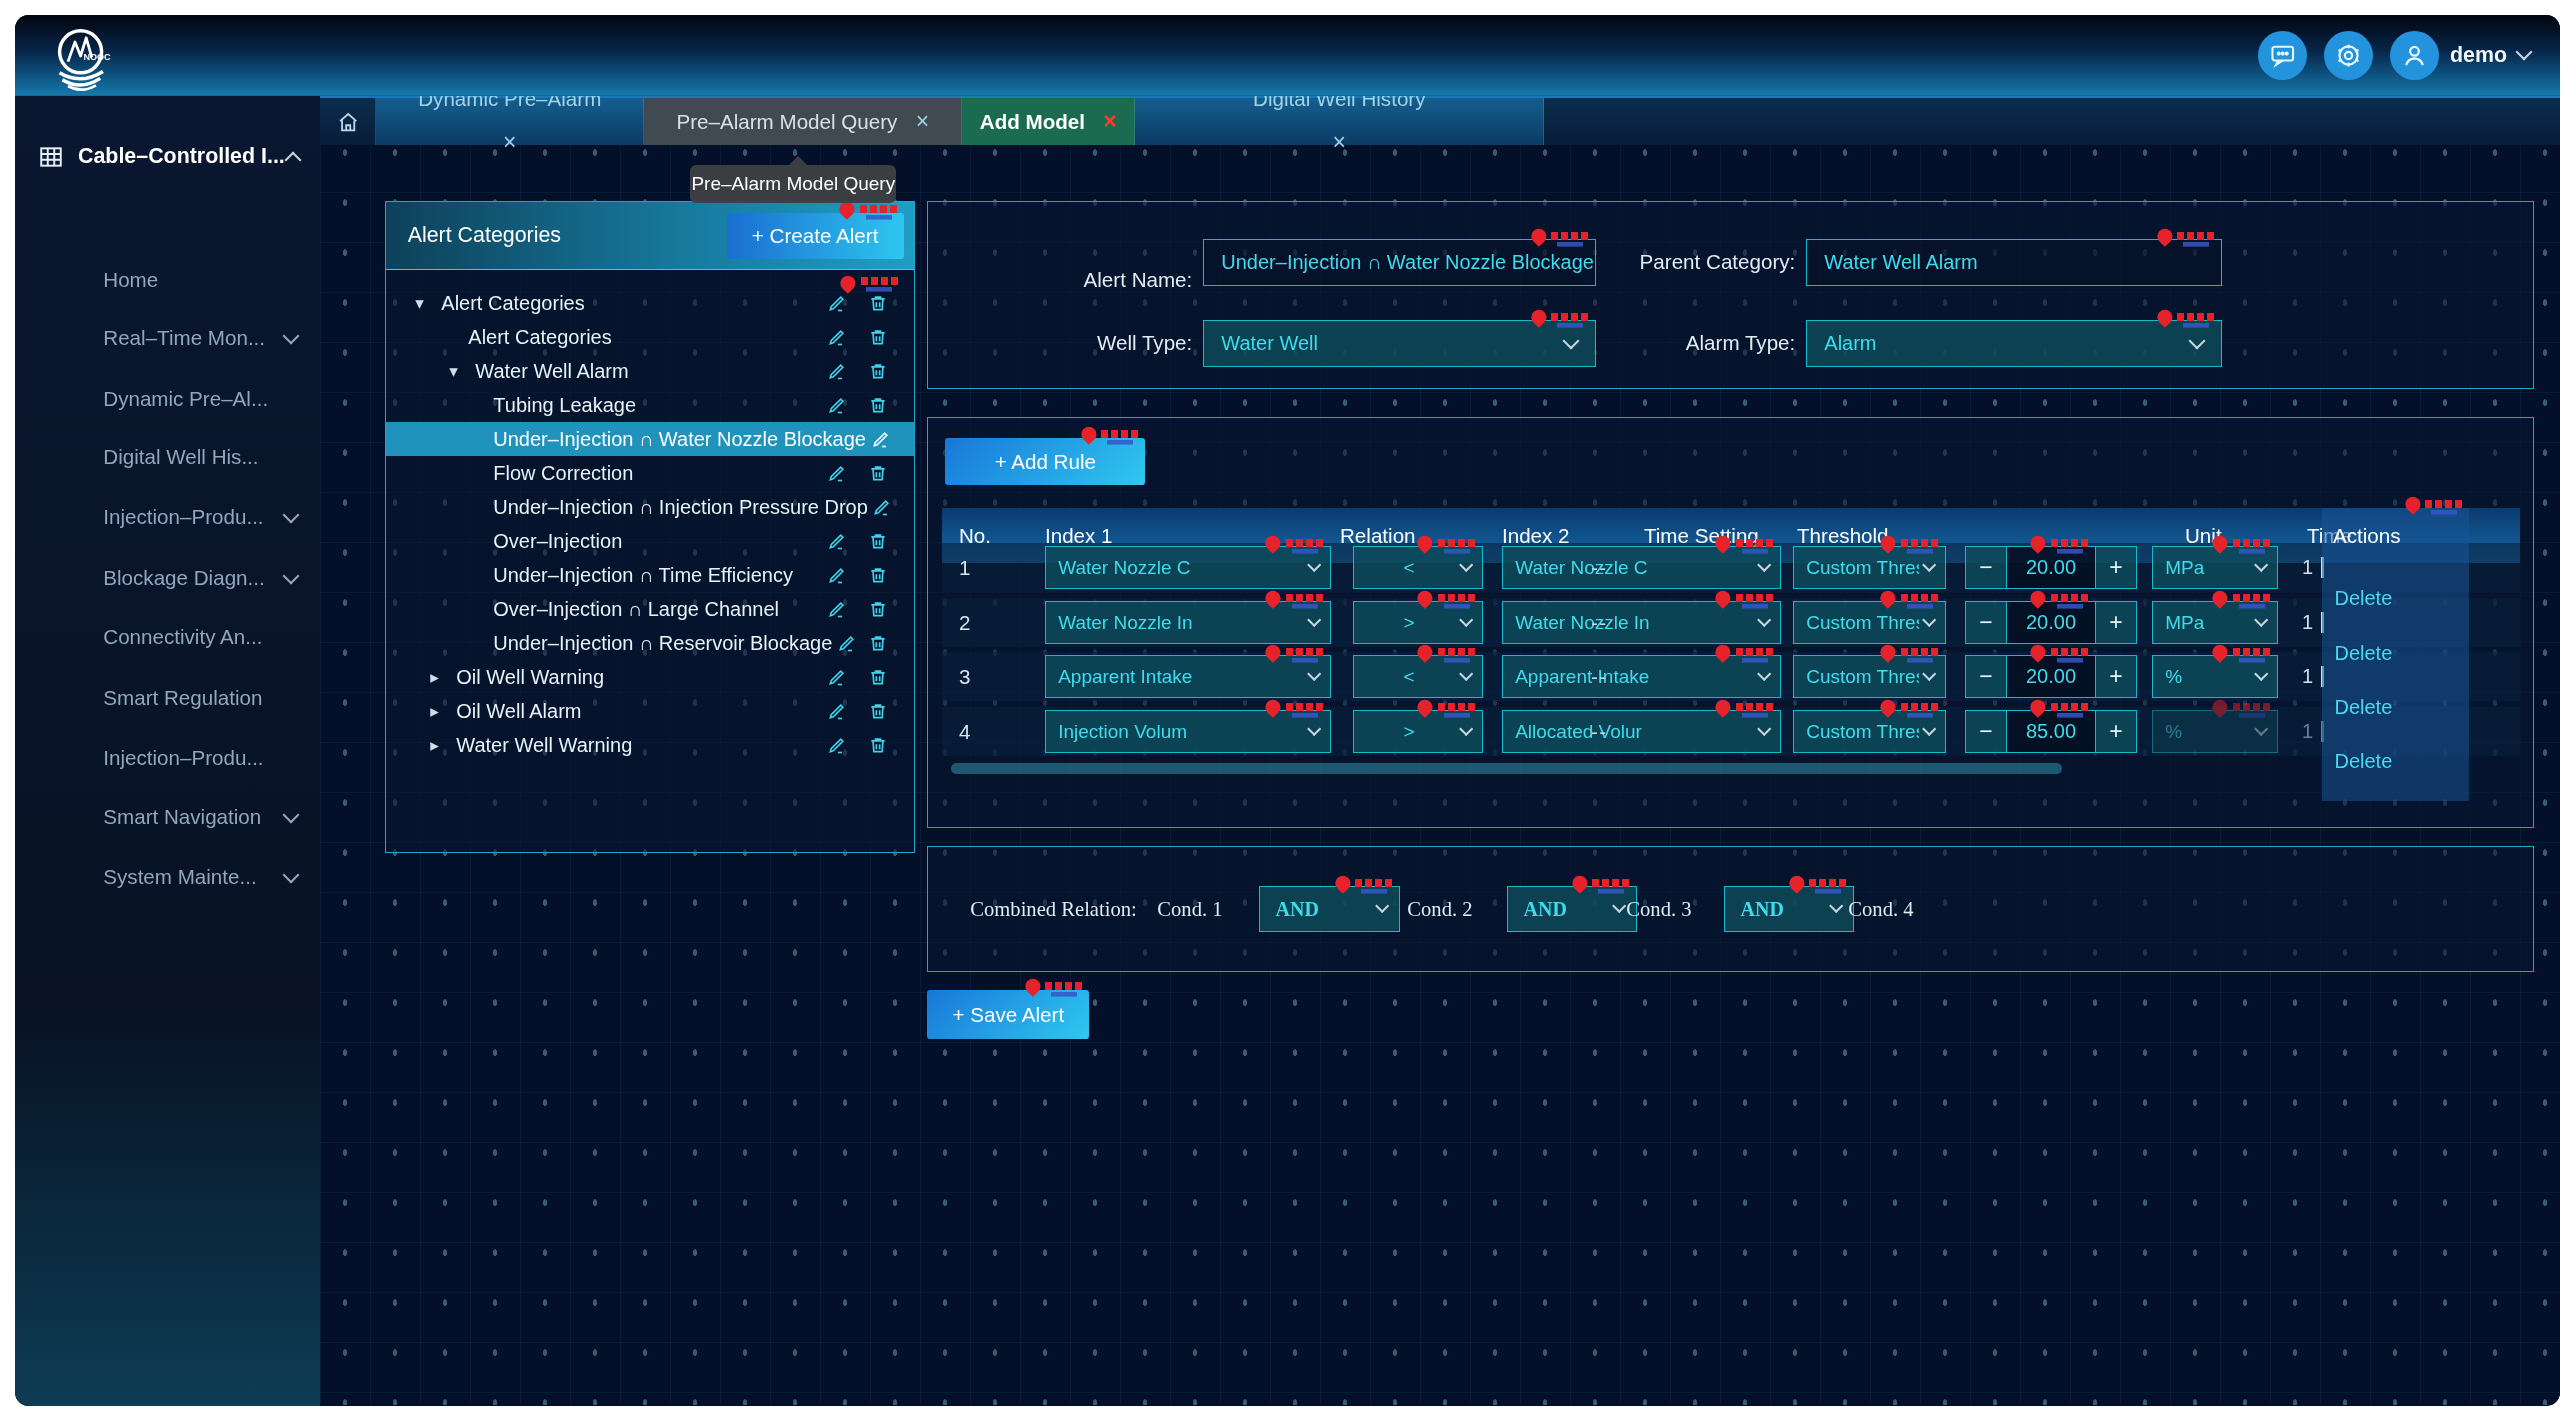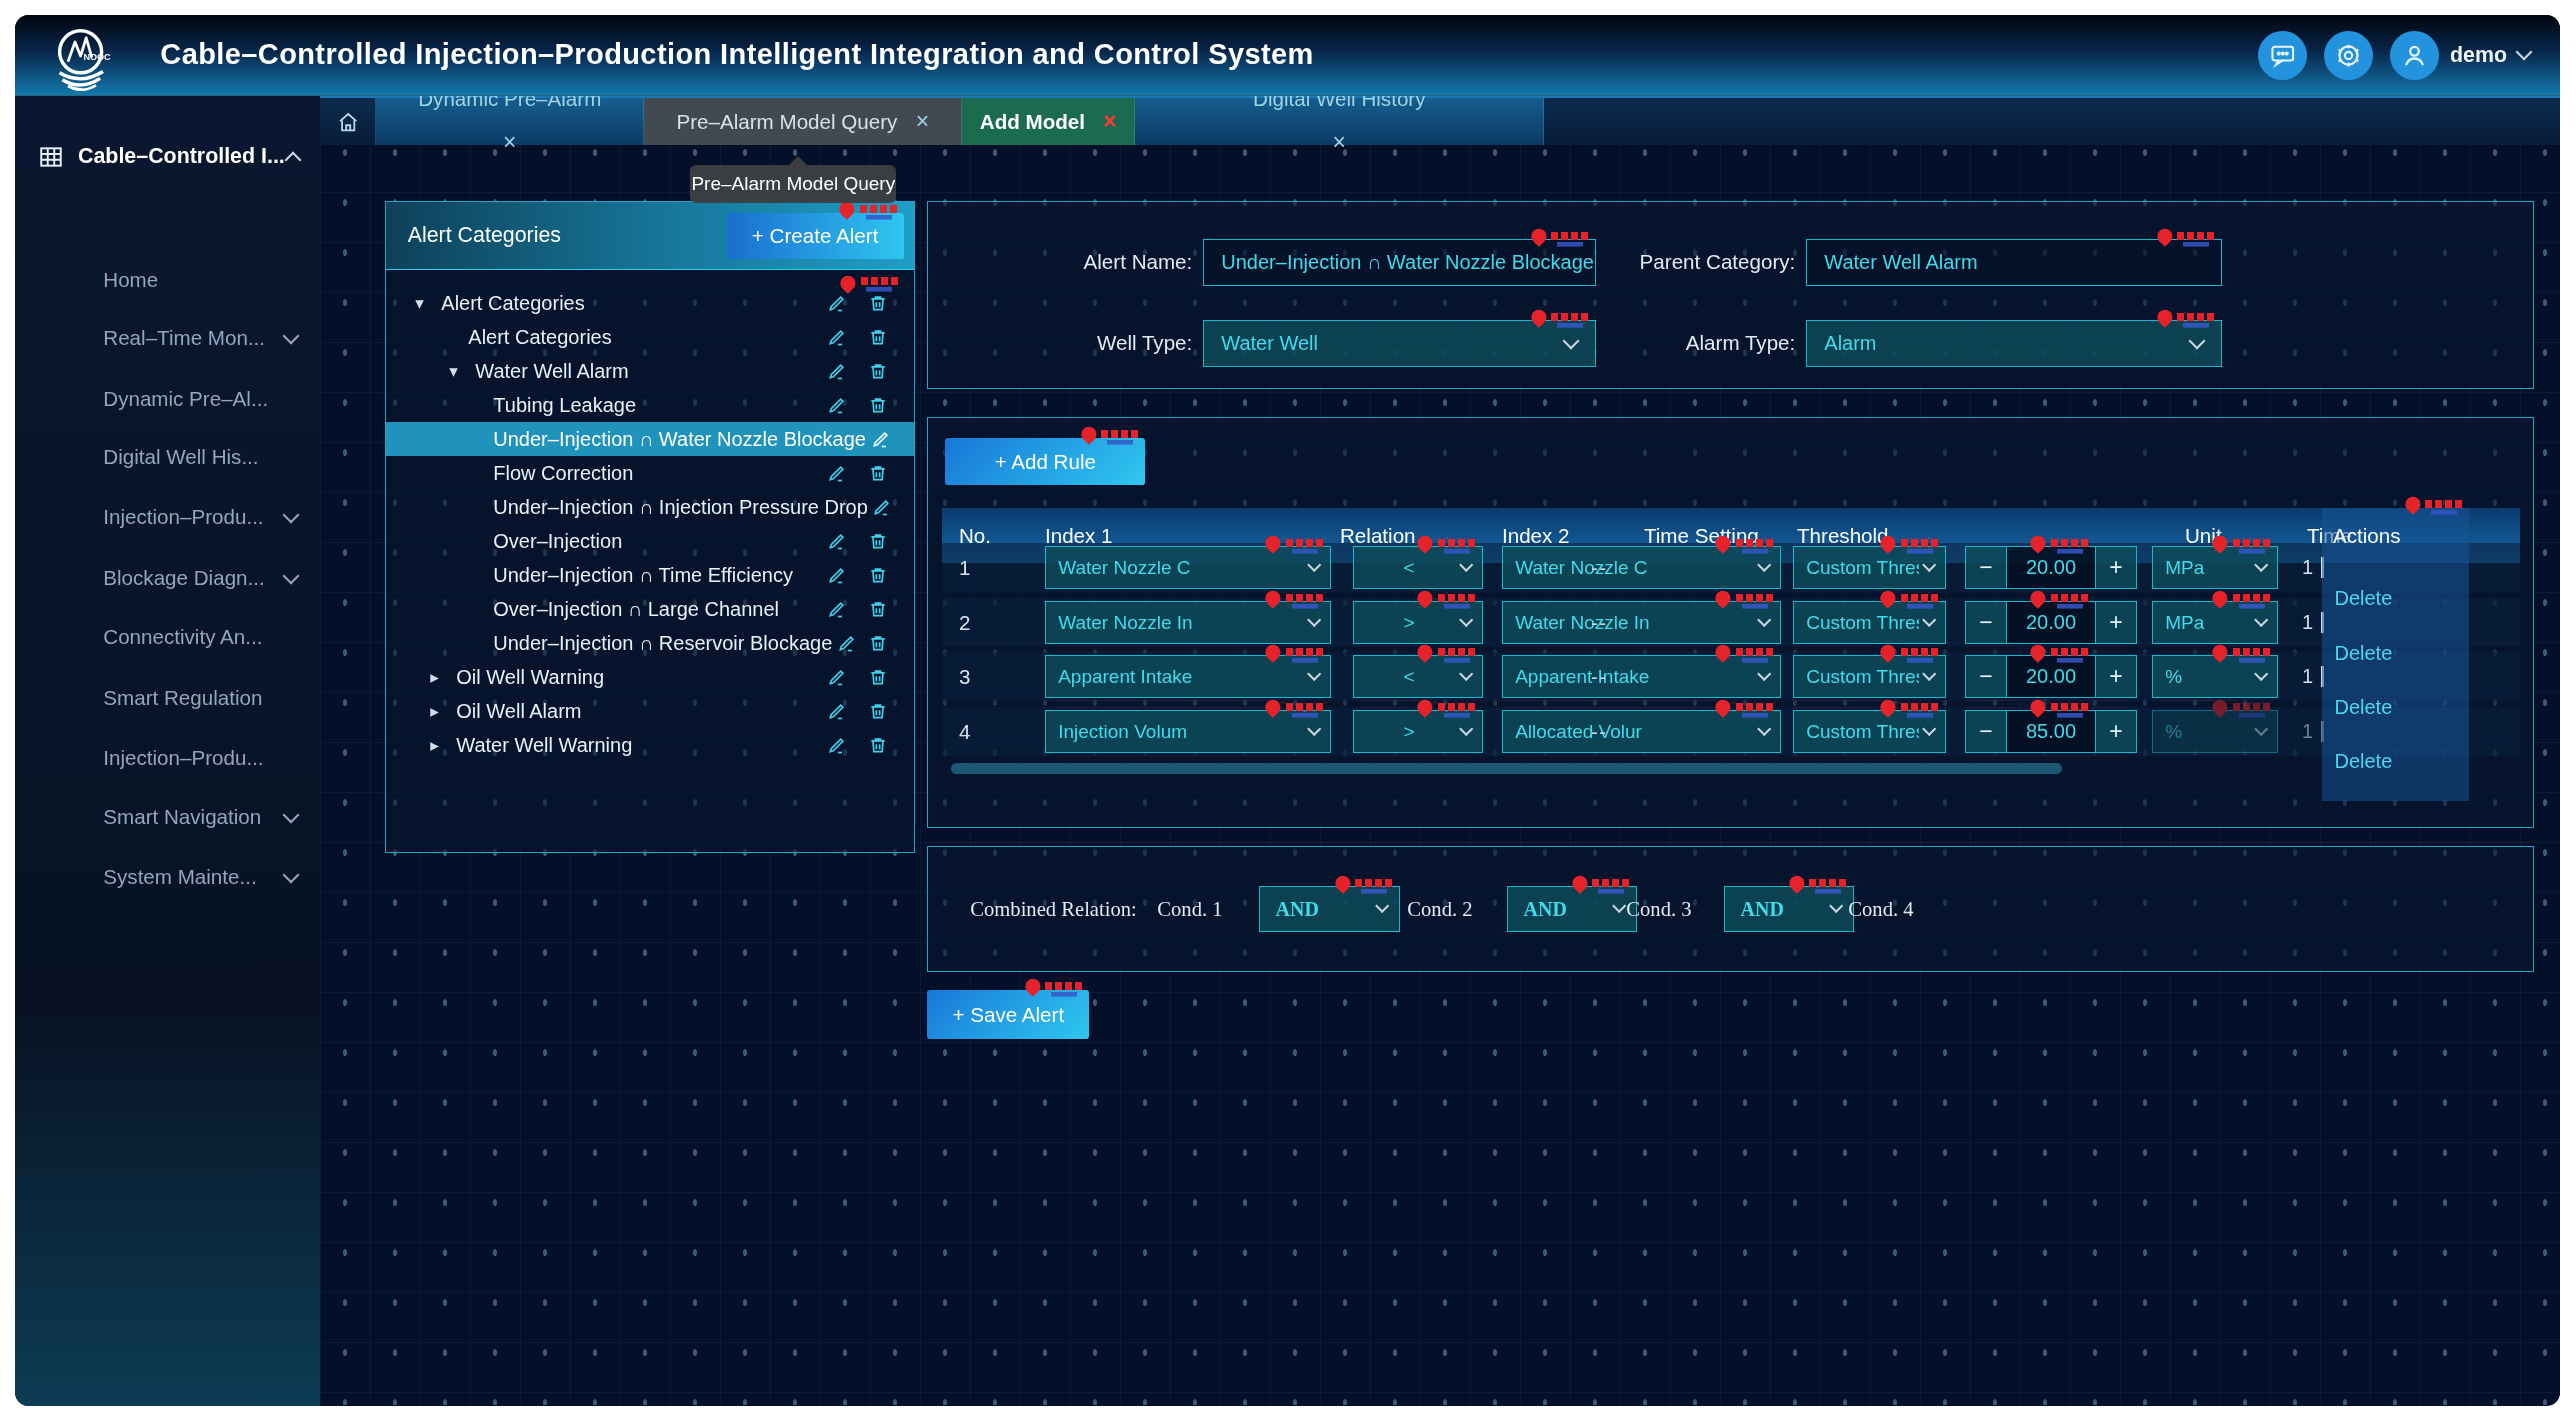--- a/index.html
+++ b/index.html
@@ -131,21 +131,20 @@
 
   <div class="hdr">
     <svg class="logo" viewBox="0 0 100 100">
       <circle cx="48" cy="44" r="30" fill="none" stroke="#ffffff" stroke-width="5"></circle>
       <path d="M30 58 L40 30 L48 50 L56 24 L64 52" fill="none" stroke="#ffffff" stroke-width="4" stroke-linejoin="round"></path>
       <text x="52" y="56" font-size="13" fill="#ffffff" font-family="Liberation Sans, sans-serif" font-weight="bold">NOOC</text>
       <path d="M18 74 Q48 92 80 72" fill="none" stroke="#ffffff" stroke-width="5"></path>
       <path d="M22 84 Q48 100 76 82" fill="none" stroke="#ffffff" stroke-width="5"></path>
       <path d="M30 93 Q50 104 70 92" fill="none" stroke="#ffffff" stroke-width="4"></path>
     </svg>
-    <div class="hdr-title">Cable–Controlled Injection–Production Intelligent Integration and Control System</div>
     <div class="hdr-right">
       <div class="circ-btn">
         <svg width="27.5" height="27.5" viewBox="0 0 24 24" fill="none" stroke="#eaf6ff" stroke-width="1.8">
           <rect x="3" y="5" width="18" height="12" rx="2"></rect>
             <path d="M8 17l-2 4 6-4"></path>
             <circle cx="8.5" cy="11" r="0.9" fill="#eaf6ff"></circle>
             <circle cx="12" cy="11" r="0.9" fill="#eaf6ff"></circle>
             <circle cx="15.5" cy="11" r="0.9" fill="#eaf6ff"></circle>
         </svg>
       </div>
@@ -441,21 +440,21 @@
         <span class="icon abs-trash">
             <svg width="20" height="20" viewBox="0 0 24 24" fill="none" stroke="currentColor" stroke-width="2">
               <path d="M4 7h16M9 7V5h6v2M6 7l1 13h10l1-13M10 11v6M14 11v6"></path>
             </svg>
           </span>
       </div>
     </div>
   </div>
 
   <div class="panel form-panel">
-    <div class="flabel" style="left:46px;top:48px;width:218px">Alert Name:</div>
+    <div class="flabel" style="left:46px;top:66px;width:218px">Alert Name:</div>
     <div class="finput rm" style="left:275px;top:37px;width:393px">
         <span>Under–Injection ∩ Water Nozzle Blockage</span>
       </div>
     <div class="flabel" style="left:649px;top:48px;width:218px">Parent Category:</div>
     <div class="finput rm" style="left:878px;top:37px;width:416px">
         <span>Water Well Alarm</span>
       </div>
     <div class="flabel" style="left:46px;top:129px;width:218px">Well Type:</div>
     <div class="fselect rm" style="left:275px;top:118px;width:393px">
         <span>Water Well</span>

